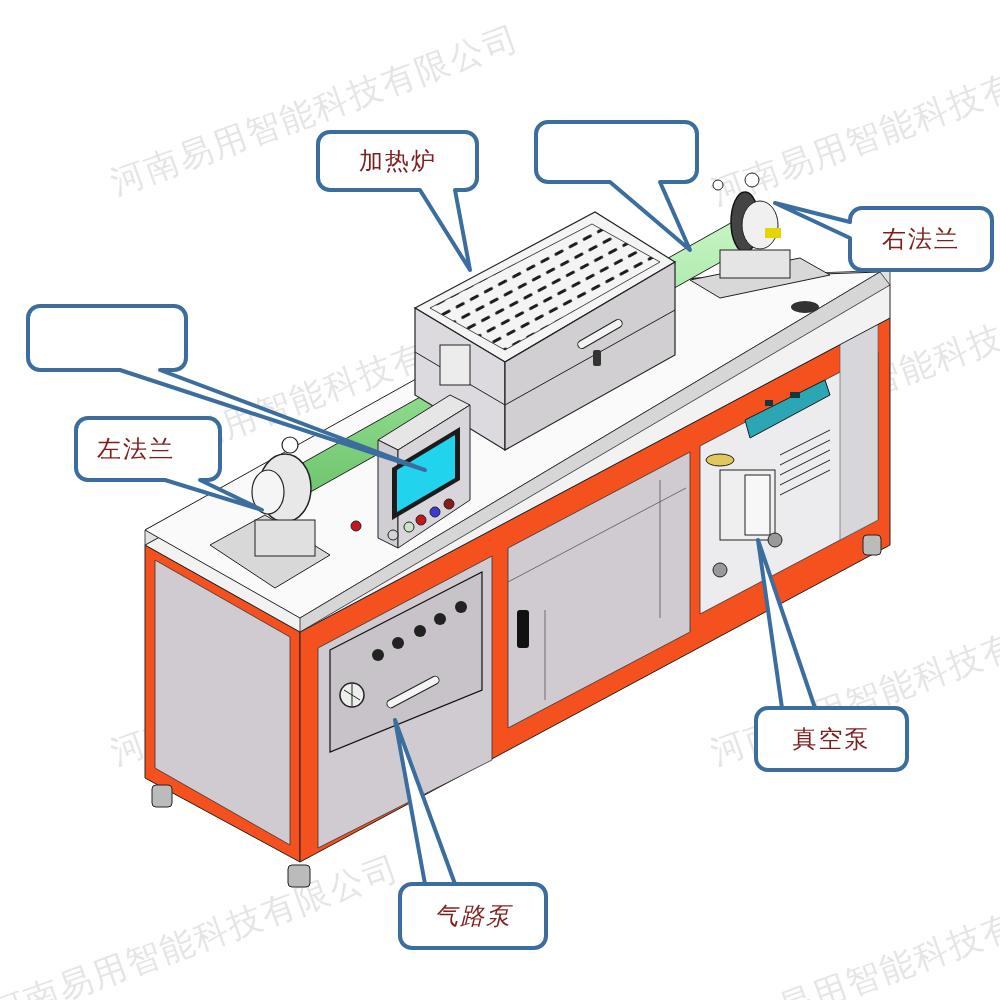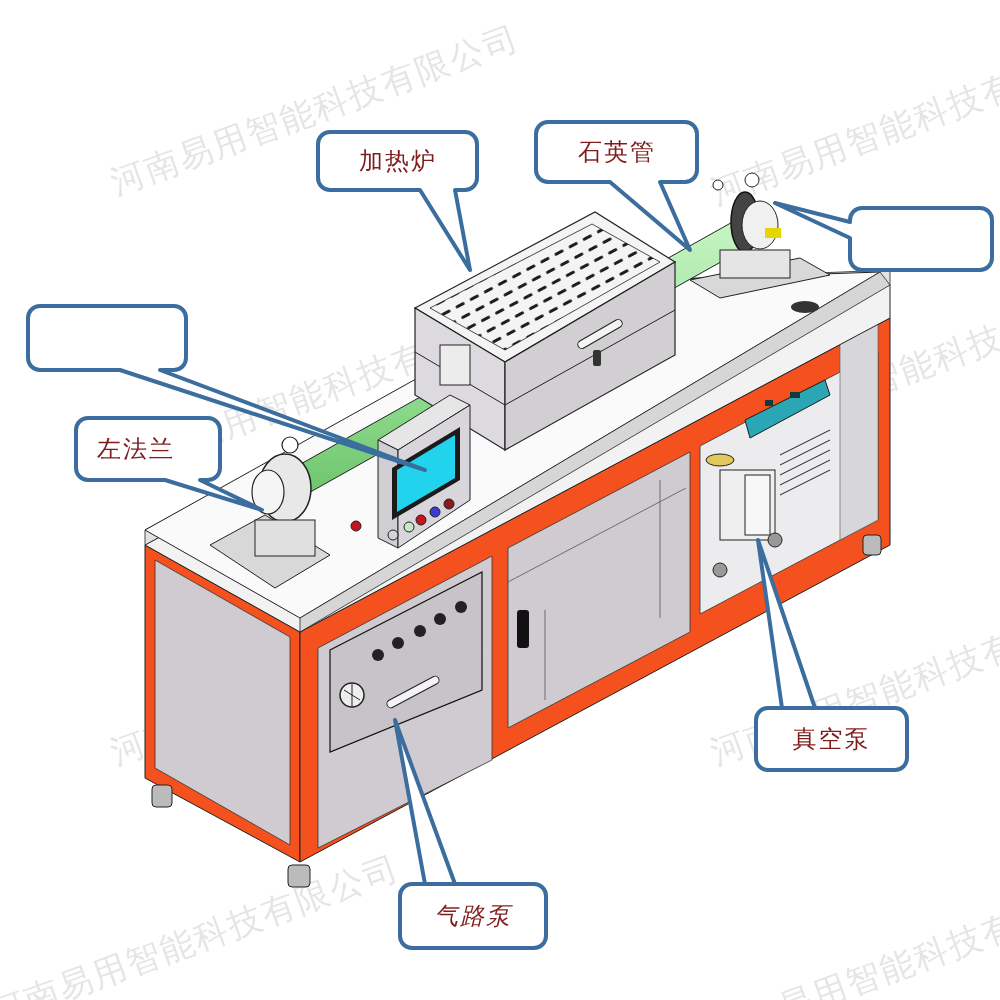--- a/index.html
+++ b/index.html
@@ -171,17 +171,17 @@
 
       <path d="M88,418 H208 a12,12 0 0 1 12,12 V468 a12,12 0 0 1 -12,12 H200 L262,510 L165,480 H88 a12,12 0 0 1 -12,-12 V430 a12,12 0 0 1 12,-12 Z"></path>
 
       <path d="M768,708 H895 a12,12 0 0 1 12,12 V758 a12,12 0 0 1 -12,12 H768 a12,12 0 0 1 -12,-12 V720 a12,12 0 0 1 12,-12 H782 L758,540 L815,708 Z"></path>
 
       <path d="M412,884 H534 a12,12 0 0 1 12,12 V936 a12,12 0 0 1 -12,12 H412 a12,12 0 0 1 -12,-12 V896 a12,12 0 0 1 12,-12 H425 L395,720 L455,884 Z"></path>
     </g>
   </svg>
 
   <div class="callout-label" style="left:318px;top:132px;width:160px;height:58px;">加热炉</div>
-  <div class="callout-label" style="left:536px;top:122px;width:162px;height:60px;">石英管</div>
+  <div class="callout-label" style="left:850px;top:208px;width:142px;height:62px;">右法兰</div>
   <div class="callout-label" style="left:64px;top:418px;width:144px;height:62px;">左法兰</div>
   <div class="callout-label" style="left:756px;top:708px;width:151px;height:62px;font-family:Liberation Serif, serif;">真空泵</div>
   <div class="callout-label" style="left:400px;top:884px;width:146px;height:64px;font-style:italic;">气路泵</div>
 </div>
 
 </body></html>

